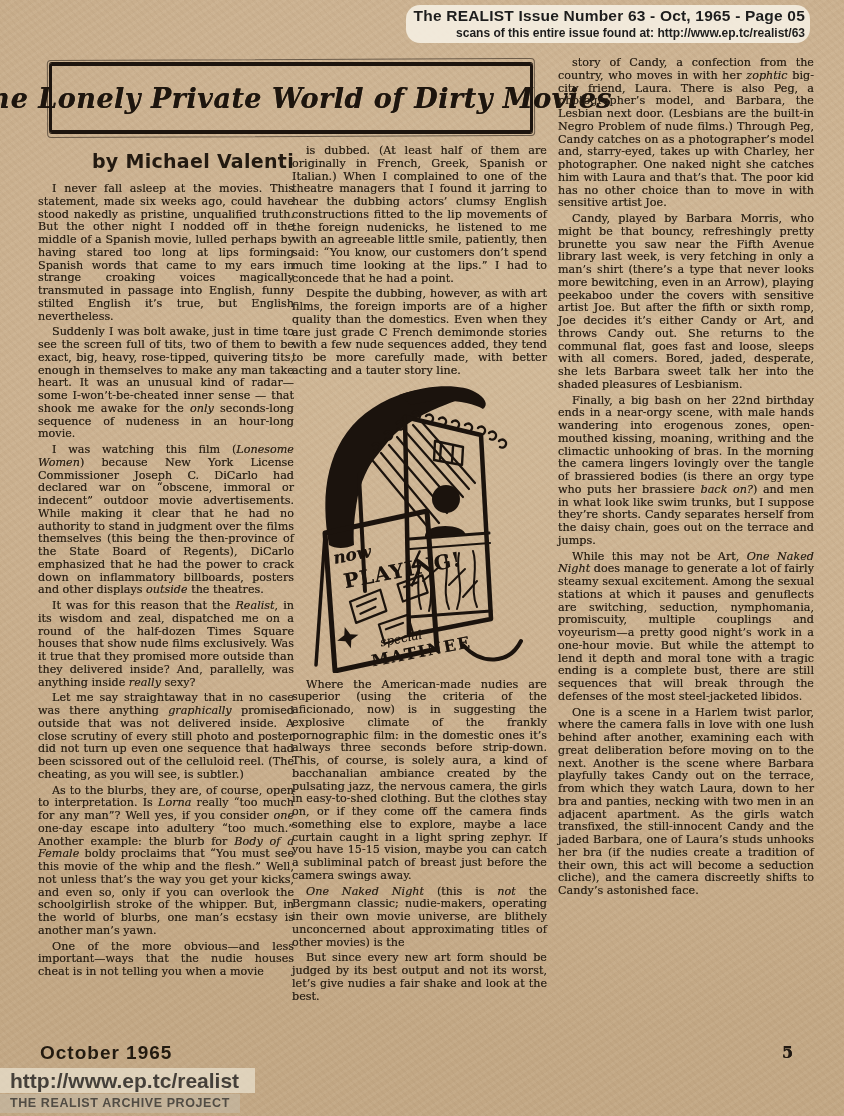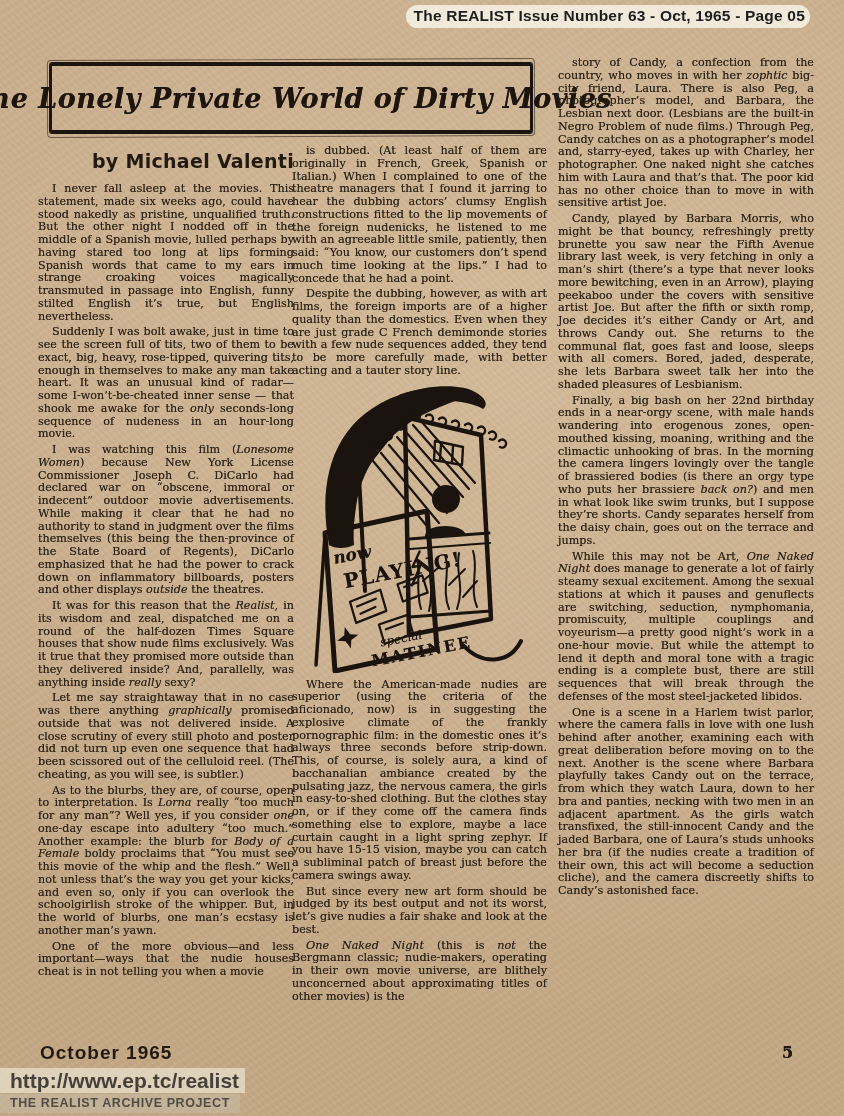--- a/index.html
+++ b/index.html
@@ -65,39 +65,40 @@
   }
   .page-number{
     position:absolute;left:782px;top:1043px;
     font-family:"DejaVu Serif","Liberation Serif",serif;font-weight:bold;
     font-size:16px;color:#201811;text-shadow:0 0 0.6px #201811;
   }
   .archive-footer{position:absolute;left:0px;top:1068px;}
   .af-url{
     font-family:"Liberation Sans","DejaVu Sans",sans-serif;
     font-size:21px;font-weight:bold;color:#45403a;
-    background:rgba(232,224,206,0.75);padding:1px 6px 0 10px;
+    background:rgba(232,224,206,0.75);padding:1px 16px 0 10px;
   }
   .af-name{
     font-family:"Liberation Sans","DejaVu Sans",sans-serif;
     font-size:12.5px;font-weight:bold;letter-spacing:0.6px;color:#514c44;
     background:rgba(196,188,170,0.55);padding:2px 10px 3px 10px;display:inline-block;
   }
   
   .st{stroke:#1b130d;fill:none;stroke-linecap:round;stroke-linejoin:round;}
   .fillink{fill:#1b130d;stroke:none;}
   .hand{font-family:"DejaVu Serif","Liberation Serif",serif;fill:#1b130d;}
 </style>
 </head>
 <body>
 
 <div class="page">
 
   <div class="scan-header">
     <div class="sh1">The REALIST Issue Number 63 - Oct, 1965 - Page 05</div>
+    <div class="sh2">scans of this entire issue found at: http://www.ep.tc/realist/63</div>
   </div>
 
   <div class="title-box">
     <h1>The Lonely Private World of Dirty Movies</h1>
   </div>
 
   <div class="byline">by Michael Valenti</div>
 
   <div class="col col1">
       <p>I never fall asleep at the movies. This statement, made six weeks ago, could have stood nakedly as pristine, unqualified truth. But the other night I nodded off in the middle of a Spanish movie, lulled perhaps by having stared too long at lips forming Spanish words that came to my ears in strange croaking voices magically transmuted in passage into English, funny stilted English it’s true, but English nevertheless.</p>
@@ -193,22 +194,22 @@
             <path class="fillink" d="M24 236 L28 244 L36 246 L28 250 L26 258 L22 250 L14 248 L22 244 Z"></path>
             <text class="hand" x="56" y="262" font-size="12" font-style="italic">special</text>
             <text class="hand" x="44" y="280" font-size="16" font-weight="bold" letter-spacing="2">MATINEE</text>
           </g>
         </g>
       </svg>
     </div>
 
     <div>
         <p>Where the American-made nudies are superior (using the criteria of the aficionado, now) is in suggesting the explosive climate of the frankly pornographic film: in the domestic ones it’s always three seconds before strip-down. This, of course, is solely aura, a kind of bacchanalian ambiance created by the pulsating jazz, the nervous camera, the girls in easy-to-shed clothing. But the clothes stay on, or if they come off the camera finds something else to explore, maybe a lace curtain caught in a light spring zephyr. If you have 15-15 vision, maybe you can catch a subliminal patch of breast just before the camera swings away.</p>
+        <p><i>One Naked Night</i> (this is <i>not</i> the Bergmann classic; nudie-makers, operating in their own movie universe, are blithely unconcerned about approximating titles of other movies) is the</p>
         <p>But since every new art form should be judged by its best output and not its worst, let’s give nudies a fair shake and look at the best.</p>
-        <p><i>One Naked Night</i> (this is <i>not</i> the Bergmann classic; nudie-makers, operating in their own movie universe, are blithely unconcerned about approximating titles of other movies) is the</p>
       </div>
   </div>
 
   <div class="col col3">
       <p>story of Candy, a confection from the country, who moves in with her <i>zophtic</i> big-city friend, Laura. There is also Peg, a photographer’s model, and Barbara, the Lesbian next door. (Lesbians are the built-in Negro Problem of nude films.) Through Peg, Candy catches on as a photographer’s model and, starry-eyed, takes up with Charley, her photographer. One naked night she catches him with Laura and that’s that. The poor kid has no other choice than to move in with sensitive artist Joe.</p>
       <p>Candy, played by Barbara Morris, who might be that bouncy, refreshingly pretty brunette you saw near the Fifth Avenue library last week, is very fetching in only a man’s shirt (there’s a type that never looks more bewitching, even in an Arrow), playing peekaboo under the covers with sensitive artist Joe. But after the fifth or sixth romp, Joe decides it’s either Candy or Art, and throws Candy out. She returns to the communal flat, goes fast and loose, sleeps with all comers. Bored, jaded, desperate, she lets Barbara sweet talk her into the shaded pleasures of Lesbianism.</p>
       <p>Finally, a big bash on her 22nd birthday ends in a near-orgy scene, with male hands wandering into erogenous zones, open-mouthed kissing, moaning, writhing and the climactic unhooking of bras. In the morning the camera lingers lovingly over the tangle of brassiered bodies (is there an orgy type who puts her brassiere <i>back on?</i>) and men in what look like swim trunks, but I suppose they’re shorts. Candy separates herself from the daisy chain, goes out on the terrace and jumps.</p>
       <p>While this may not be Art, <i>One Naked Night</i> does manage to generate a lot of fairly steamy sexual excitement. Among the sexual stations at which it pauses and genuflects are switching, seduction, nymphomania, promiscuity, multiple couplings and voyeurism—a pretty good night’s work in a one-hour movie. But while the attempt to lend it depth and moral tone with a tragic ending is a complete bust, there are still sequences that will break through the defenses of the most steel-jacketed libidos.</p>
       <p>One is a scene in a Harlem twist parlor, where the camera falls in love with one lush behind after another, examining each with great deliberation before moving on to the next. Another is the scene where Barbara playfully takes Candy out on the terrace, from which they watch Laura, down to her bra and panties, necking with two men in an adjacent apartment. As the girls watch transfixed, the still-innocent Candy and the jaded Barbara, one of Laura’s studs unhooks her bra (if the nudies create a tradition of their own, this act will become a seduction cliche), and the camera discreetly shifts to Candy’s astonished face.</p>
     </div>

